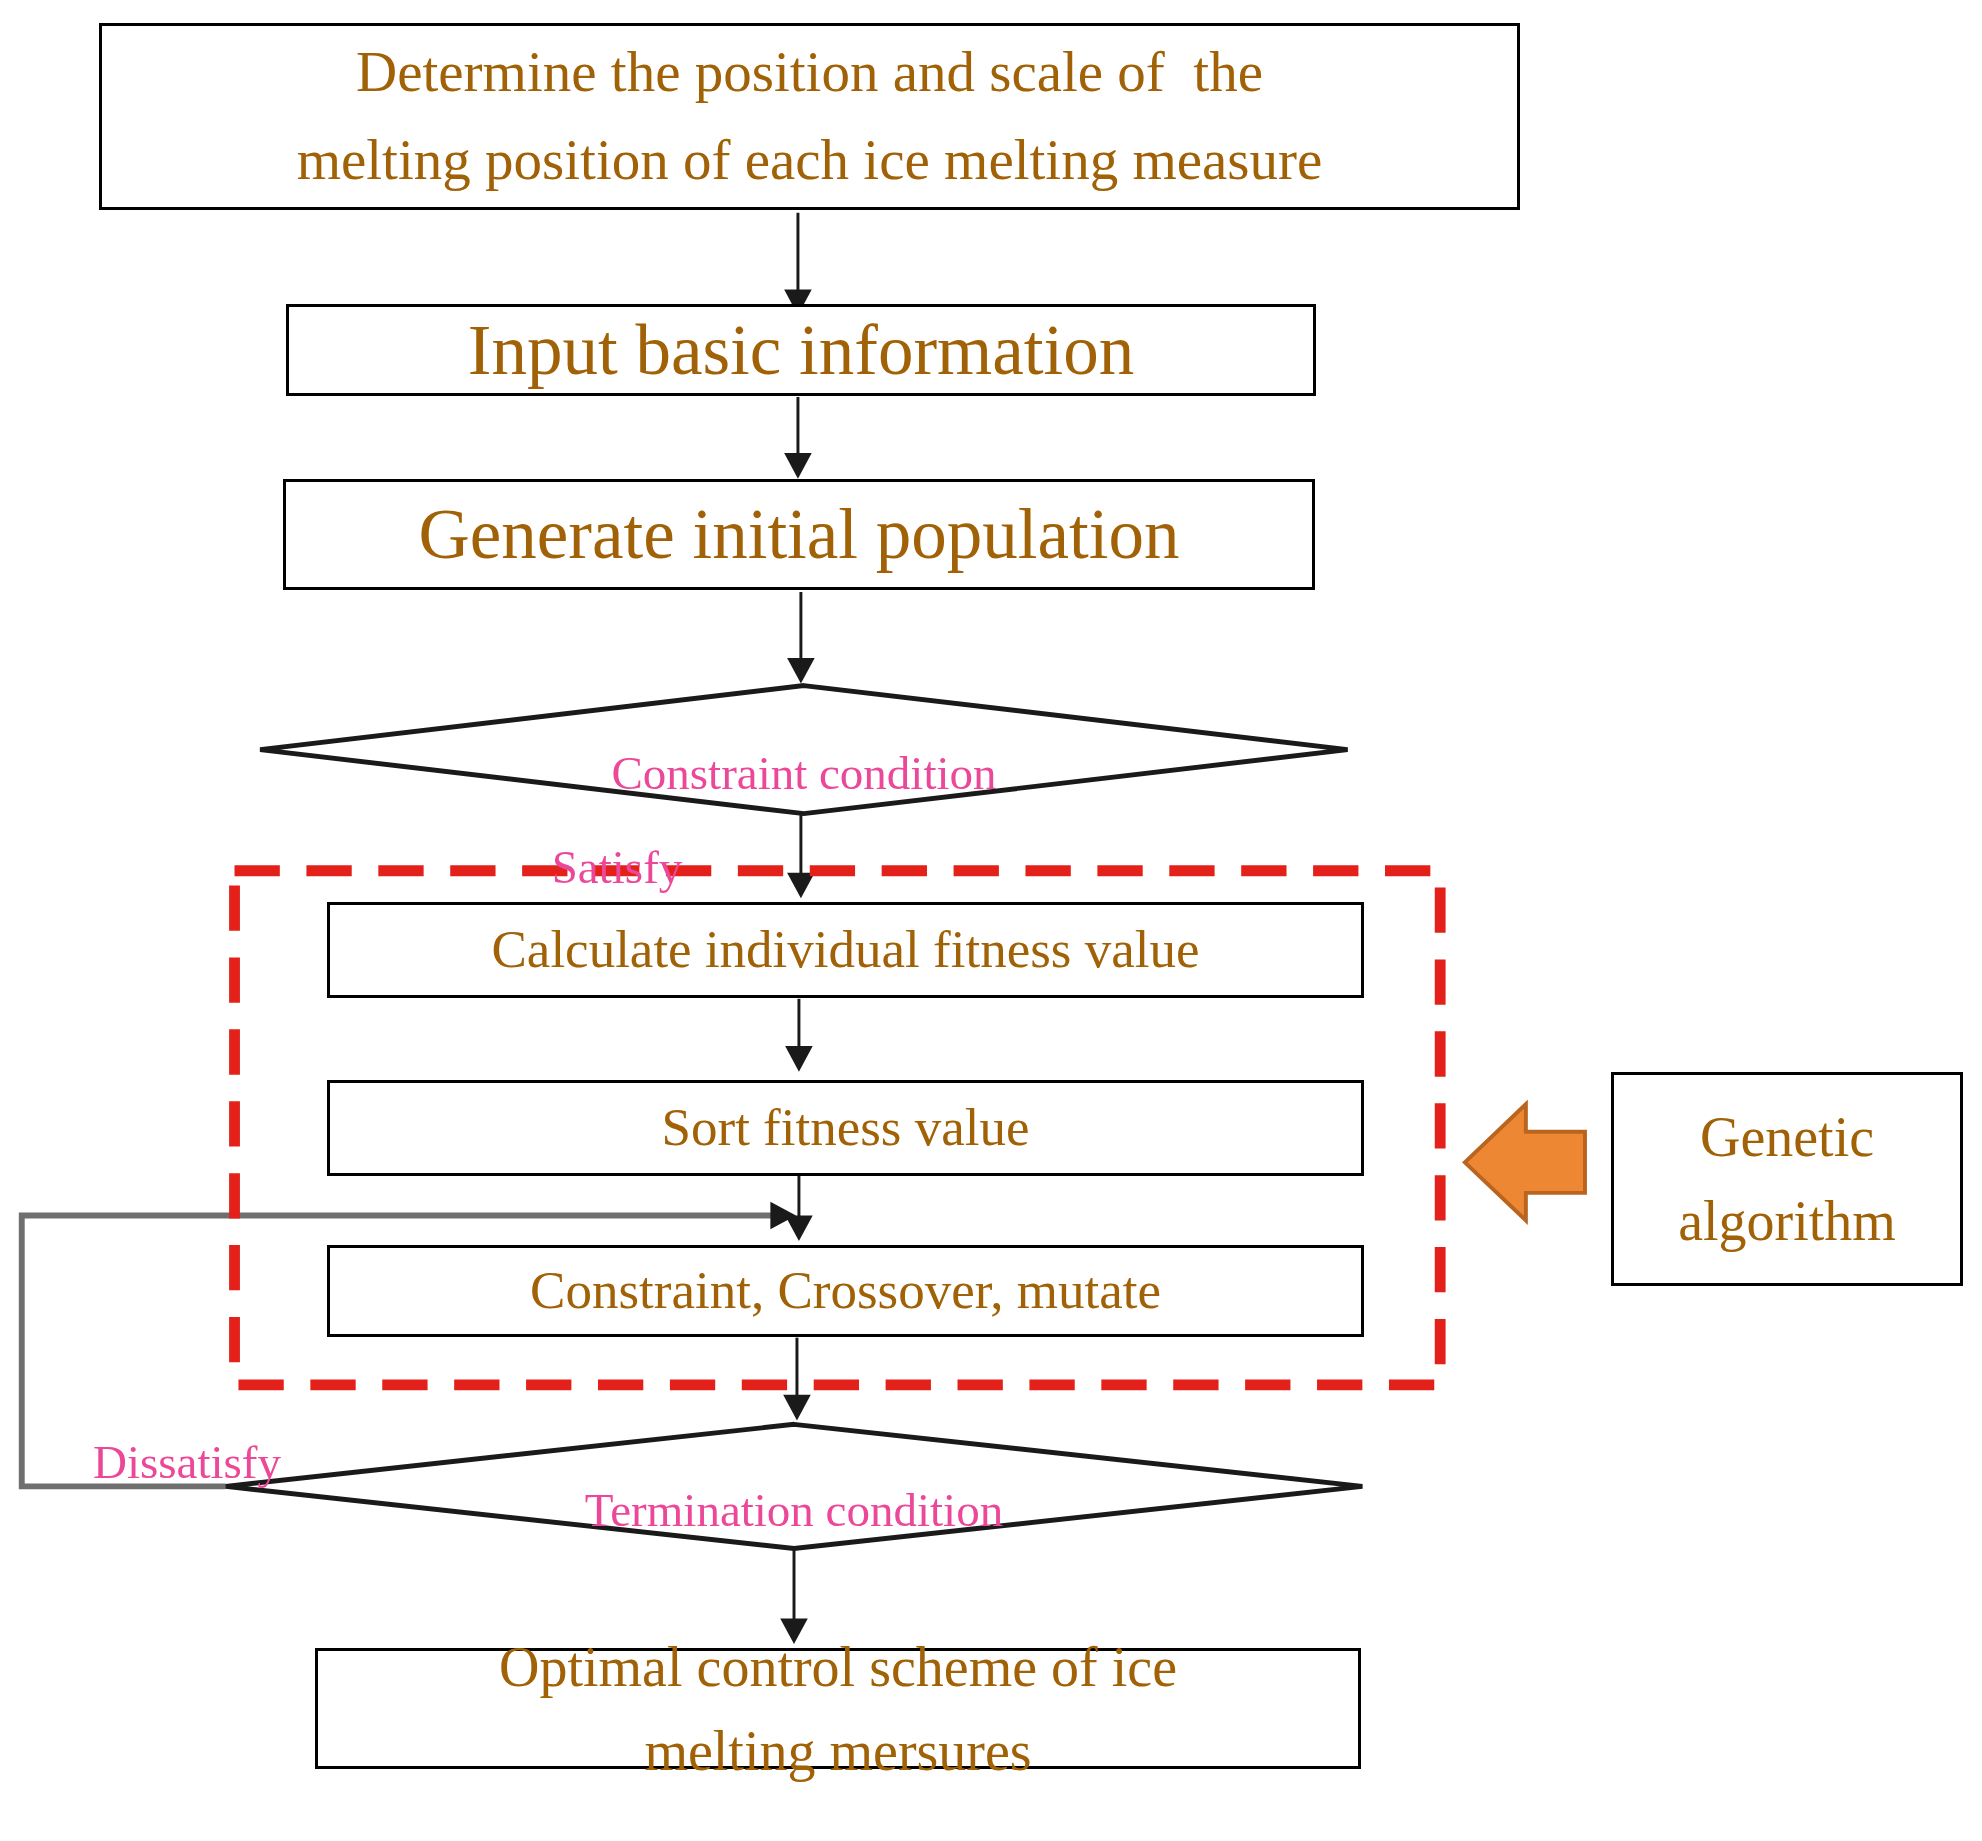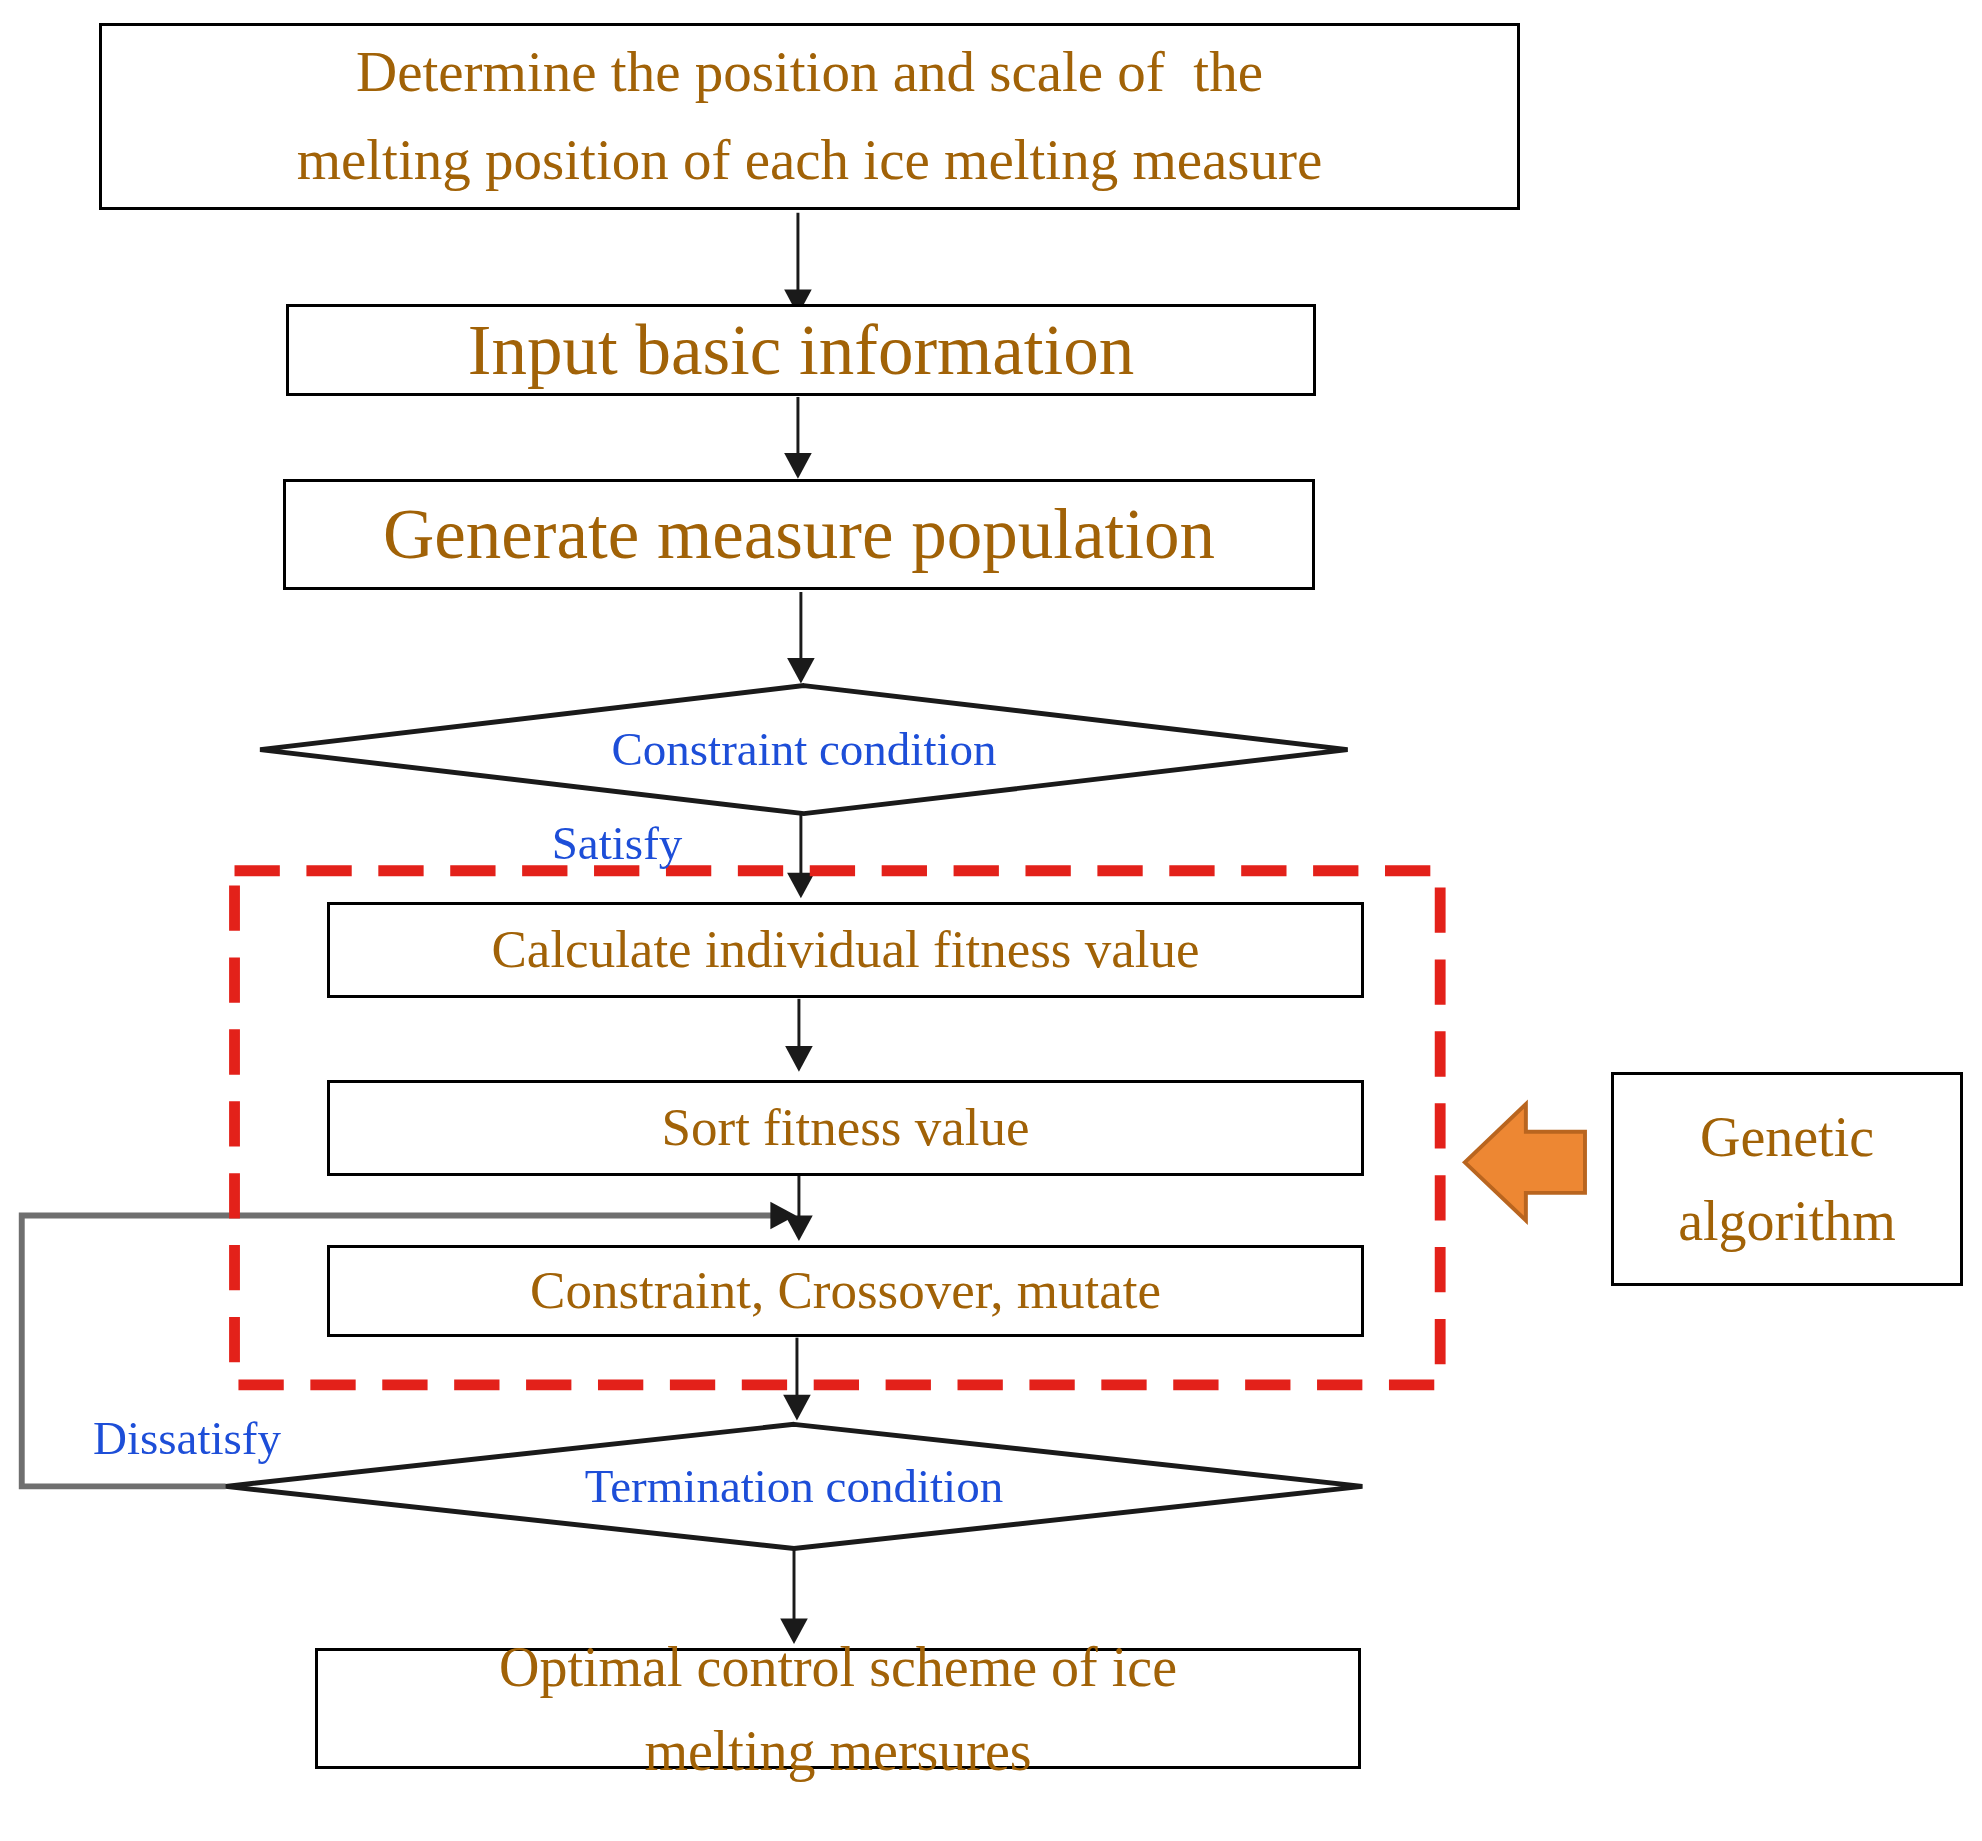--- a/index.html
+++ b/index.html
@@ -32,22 +32,23 @@
     align-items: center;
     justify-content: center;
     text-align: center;
     color: #a16207;
     line-height: 1.5;
   }
   .node span { white-space: pre-wrap; display: block; }
   .floating-label {
     position: absolute;
     text-align: center;
-    color: #1d4ed8;
+    color: #ec4899;
     white-space: nowrap;
+    margin-top: 24px;
   }
   .f58 { font-size: 57px; }
   .f57 { font-size: 56px; }
   .f56 { font-size: 71px; }
   .f54 { font-size: 53px; }
   .f48 { font-size: 47px; }
 </style>
 </head>
 <body>
 
@@ -87,21 +88,21 @@
   <div class="node f58" style="left:99px; top:22.7px; width:1421px; height:187px; line-height:1.55;">
     <span>Determine the position and scale of  the</span>
     <span>melting position of each ice melting measure</span>
   </div>
 
   <div class="node f56" style="left:286px; top:304px; width:1030px; height:92px;">
     <span>Input basic information</span>
   </div>
 
   <div class="node f56" style="left:283px; top:479px; width:1032px; height:111px;">
-    <span>Generate measure population</span>
+    <span>Generate initial population</span>
   </div>
 
   <div class="node f54" style="left:327px; top:902px; width:1037px; height:96px;">
     <span>Calculate individual fitness value</span>
   </div>
 
   <div class="node f54" style="left:327px; top:1080px; width:1037px; height:96px;">
     <span>Sort fitness value</span>
   </div>
 

